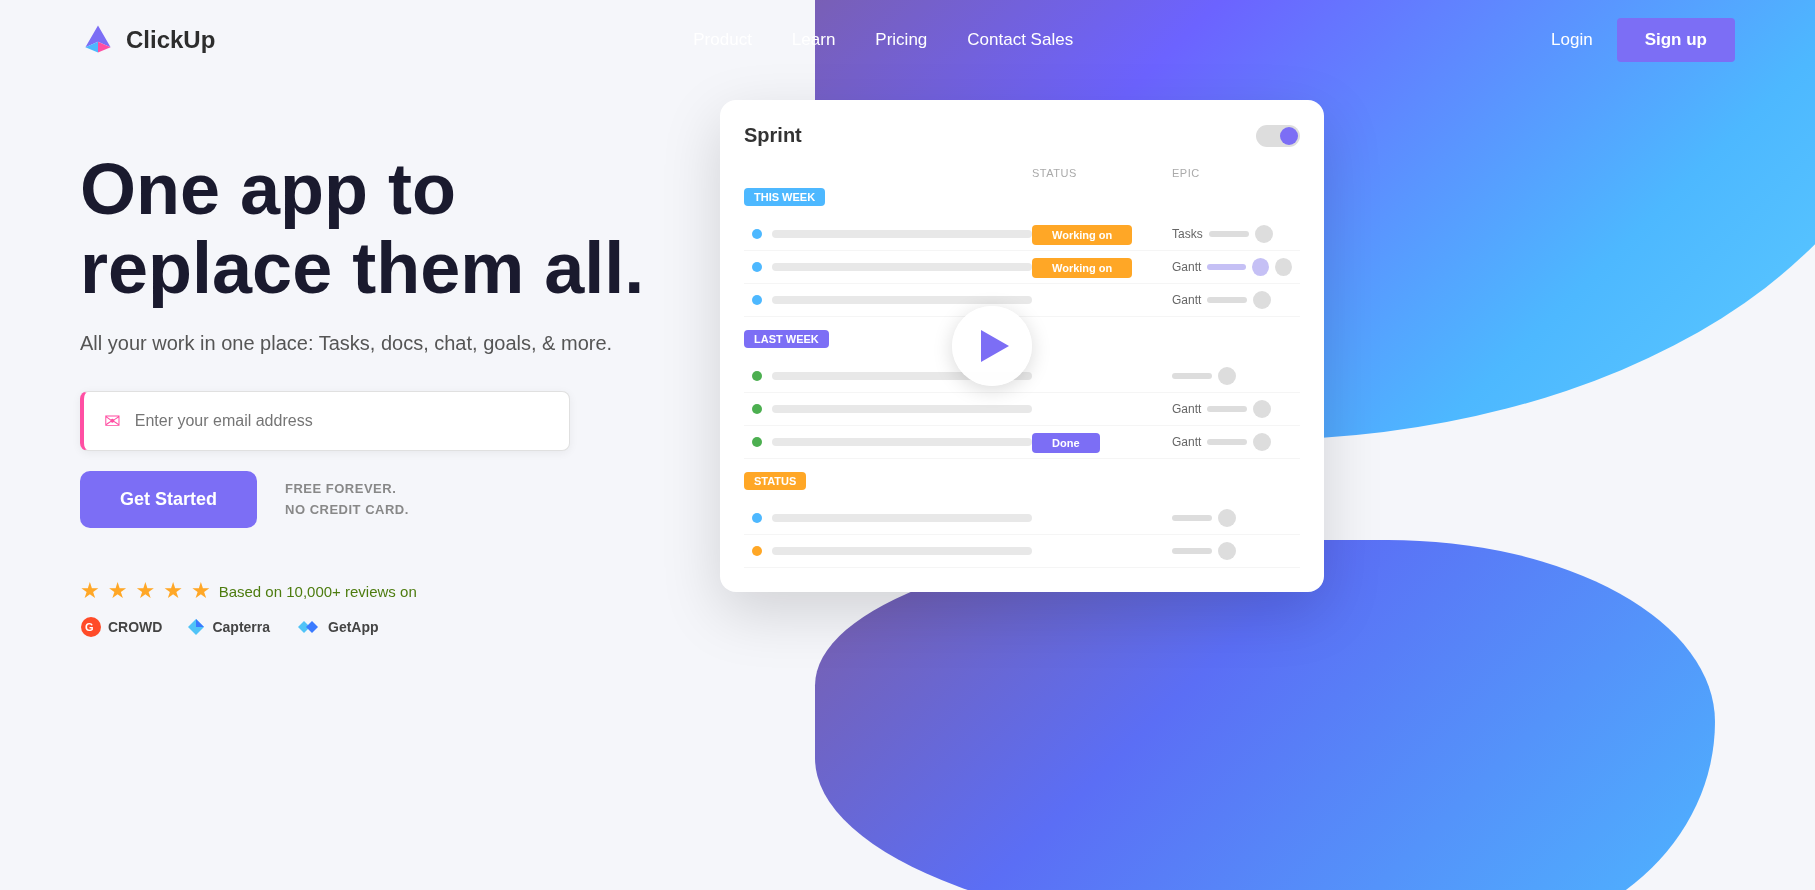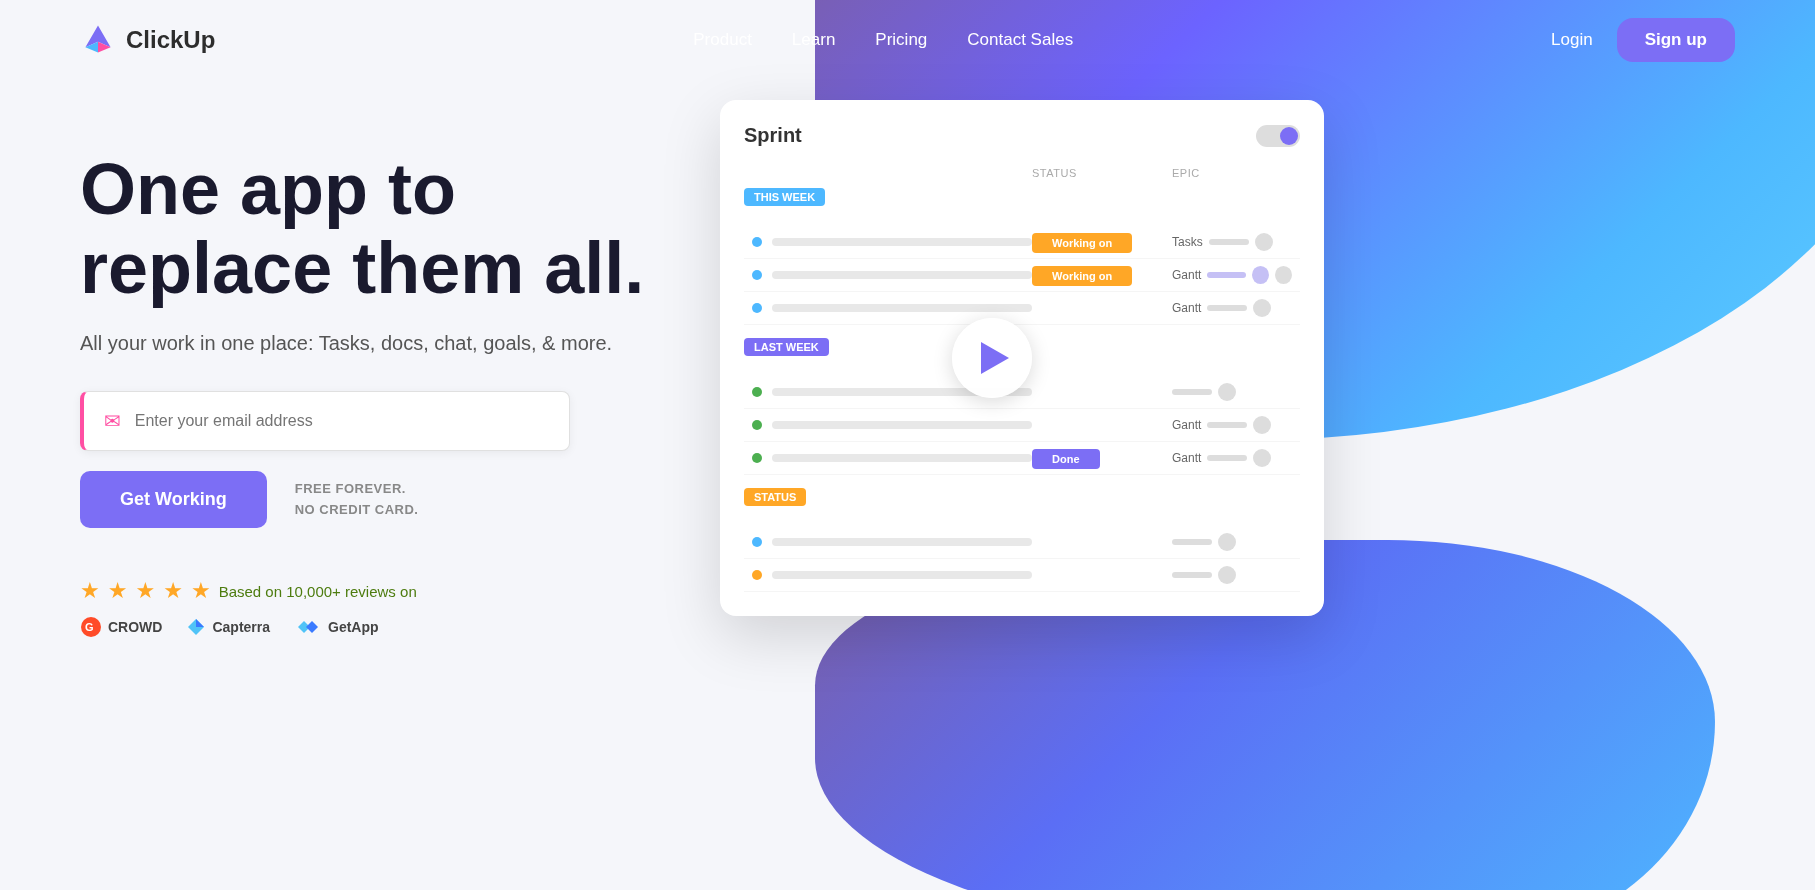--- a/index.html
+++ b/index.html
@@ -86,21 +86,21 @@
       color: #fff;
       font-size: 17px;
       font-weight: 500;
       cursor: pointer;
     }
     .nav-signup {
       background: #7c6ef5;
       color: #fff;
       border: none;
       padding: 12px 28px;
-      border-radius: 16px;
+      border-radius: 4px;
       font-size: 17px;
       font-weight: 600;
       cursor: pointer;
     }
 
     
     .main-content {
       position: relative;
       z-index: 5;
       display: flex;
@@ -271,21 +271,21 @@
     }
 
     
     .section-label {
       display: inline-block;
       padding: 3px 10px;
       border-radius: 4px;
       font-size: 11px;
       font-weight: 700;
       color: #fff;
-      margin-bottom: 20px;
+      margin-bottom: 12px;
     }
     .this-week { background: #4db8ff; }
     .last-week { background: #7c6ef5; }
     .pending-label { background: #ffa726; }
 
     .task-row {
       display: grid;
       grid-template-columns: 1fr 140px 120px;
       align-items: center;
       padding: 7px 8px;
@@ -407,21 +407,21 @@
       <span>replace them all.</span>
     </h1>
     <p class="hero-subtitle">All your work in one place: Tasks, docs, chat, goals, &amp; more.</p>
 
     <div class="email-input-wrapper">
       <span class="email-icon">✉</span>
       <input class="email-input" type="email" placeholder="Enter your email address" style="">
     </div>
 
     <div class="cta-row">
-      <button class="get-started-btn">Get Working</button>
+      <button class="get-started-btn">Get Started</button>
       <div class="free-text">
         <div>FREE FOREVER.</div>
         <div>NO CREDIT CARD.</div>
       </div>
     </div>
 
     <div class="reviews-section">
       <div class="stars-row">
         <span class="star">★</span>
         <span class="star">★</span>

